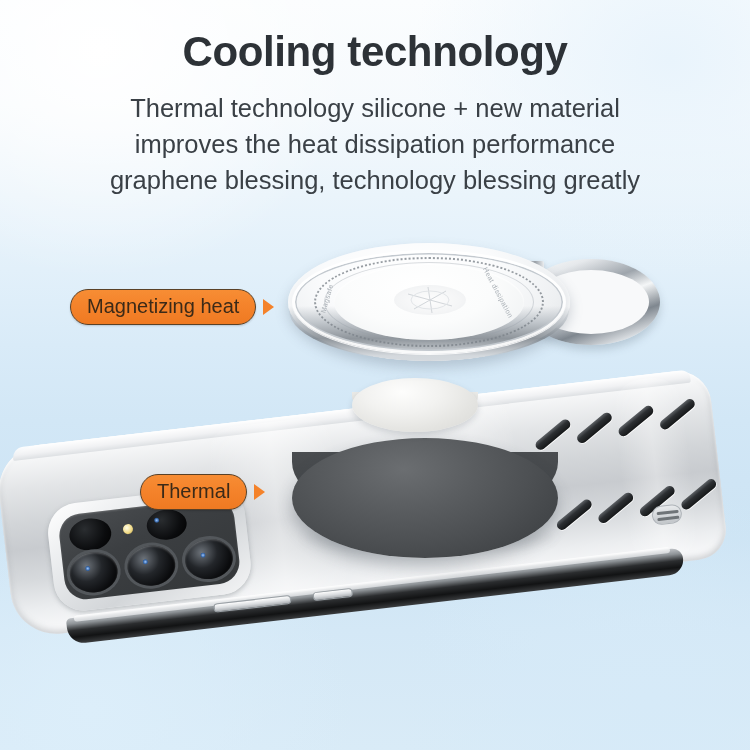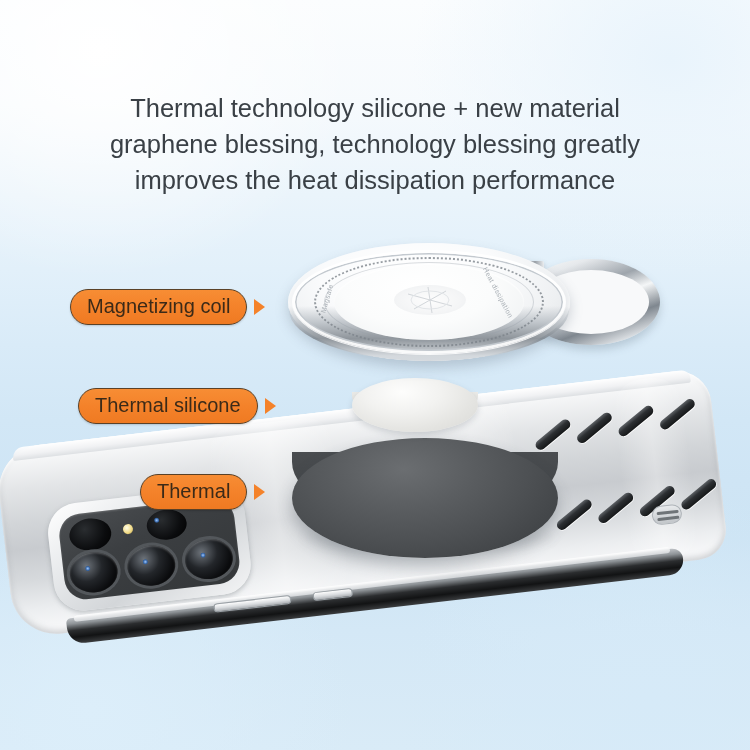--- a/index.html
+++ b/index.html
@@ -316,25 +316,26 @@
 </head>
 <body>
 
 <div id="stage">
 
   <div class="bg-glow glow-tl"></div>
   <div class="bg-glow glow-tr"></div>
   <div class="bg-glow glow-bl"></div>
   <div class="bg-glow glow-br"></div>
 
+  <div id="headline">Cooling technology</div>
 
   <div id="subcopy">
     <span class="ln">Thermal technology silicone + new material</span>
+    <span class="ln">improves the heat dissipation performance</span>
     <span class="ln">graphene blessing, technology blessing greatly</span>
-    <span class="ln">improves the heat dissipation performance</span>
   </div>
 
   <div id="phone">
     <div class="case-body"></div>
     <div class="case-topedge"></div>
     <div class="sheen sheen-a"></div>
     <div class="sheen sheen-b"></div>
     <div class="sheen sheen-c"></div>
 
     <div id="camera">
@@ -410,27 +411,23 @@
           <ellipse cx="36" cy="15" rx="19" ry="9" fill="none" stroke="#e2e5e8" stroke-width="1"></ellipse>
         </svg>
       </div>
 
       <div class="ms-txt ms-txt-l">Magsafe</div>
       <div class="ms-txt ms-txt-r">Heat dissipation</div>
     </div>
   </div>
 
   <div class="callout" id="callout-coil">
-    <div class="pill">Magnetizing coil</div>
+    <div class="pill">Magnetizing heat</div>
     <div class="arrow"></div>
   </div>
 
-  <div class="callout" id="callout-silicone">
-    <div class="pill">Thermal silicone</div>
-    <div class="arrow"></div>
-  </div>
 
   <div class="callout" id="callout-graphene">
     <div class="pill">Thermal</div>
     <div class="arrow"></div>
   </div>
 
 </div>
 
 </body></html>

